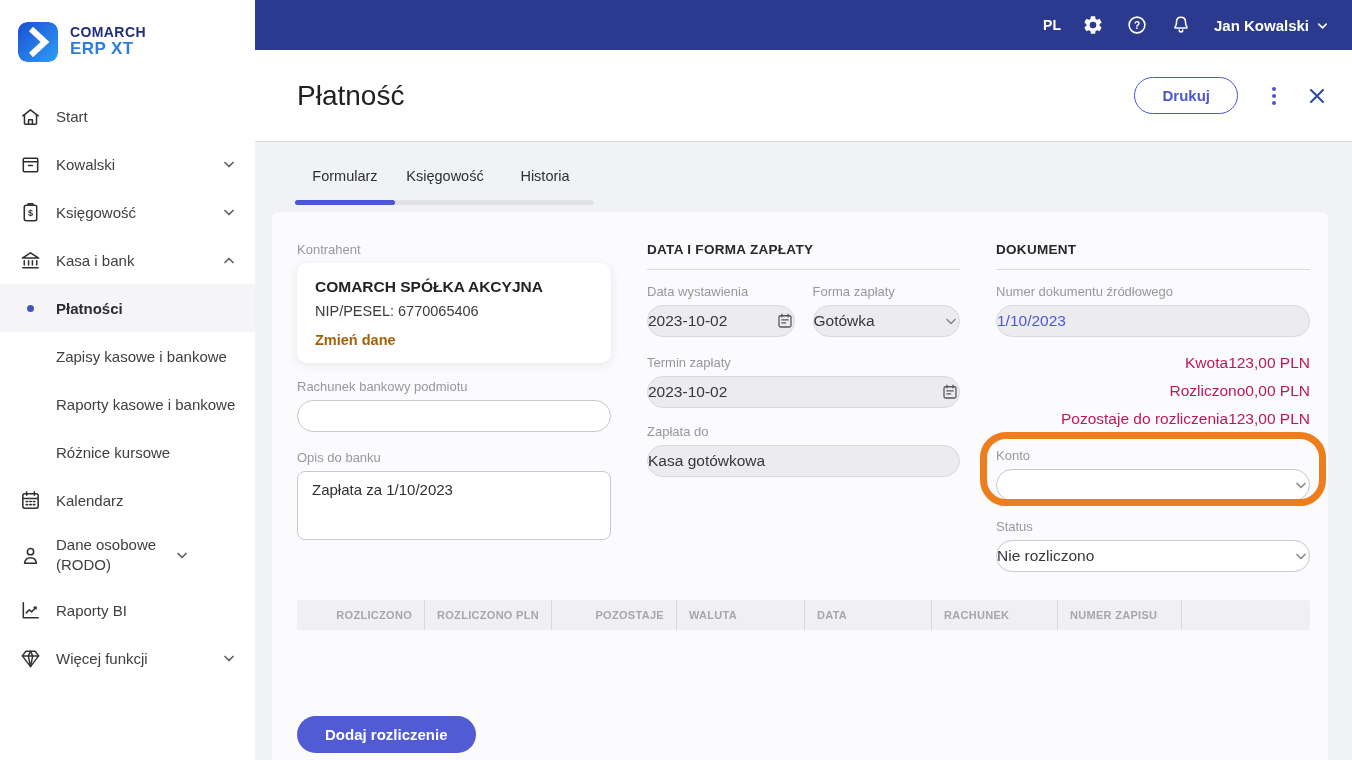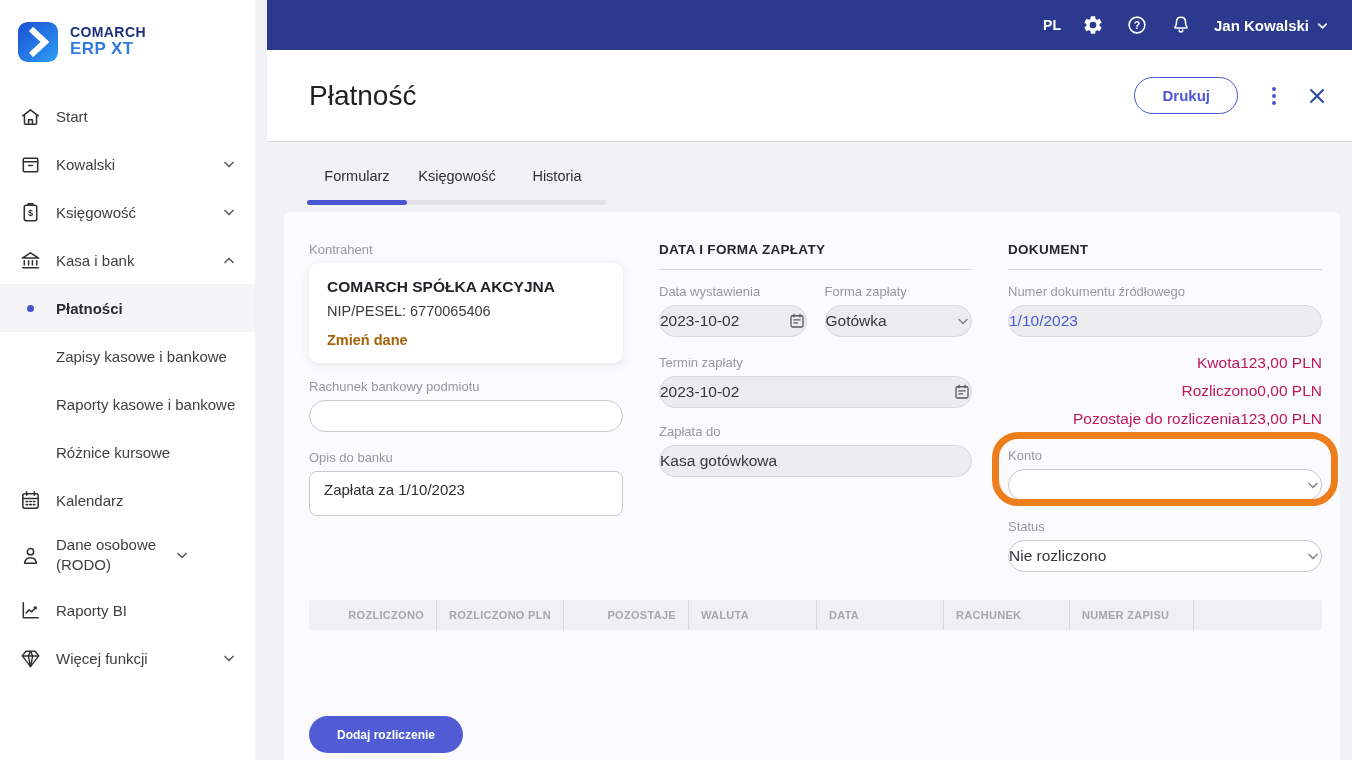--- a/index.html
+++ b/index.html
@@ -1,18 +1,18 @@
 <!DOCTYPE html>
 <html><head>
 <meta charset="utf-8">
 <style>
   * { margin:0; padding:0; box-sizing:border-box; }
   html,body { width:1352px; height:760px; overflow:hidden; }
   body { font-family:"Liberation Sans", sans-serif; background:#f1f2f4; }
-  .app { display:flex; width:1352px; height:760px;gap:12px; }
+  .app { display:flex; width:1352px; height:760px; }
 
   
   .sidebar { width:255px; min-width:255px; background:#ffffff; height:760px; z-index:5; }
   .logo-row { display:flex; align-items:center; gap:12px; padding:14px 0 0 18px; height:70px; }
   .logo-badge { width:40px; height:40px; border-radius:9px; flex:0 0 auto; }
   .brand-text { display:flex; flex-direction:column; line-height:1.1; }
   .brand-top { font-size:14px; font-weight:800; color:#1e2f7d; letter-spacing:.4px; }
   .brand-bottom { font-size:17px; font-weight:800; color:#2e7ce0; letter-spacing:.4px; }
   .nav { padding-top:22px; }
   .nav-item { display:flex; align-items:center; height:48px; padding:0 18px; cursor:pointer; color:#3f4043; }
@@ -66,41 +66,41 @@
   .card .c-name { font-size:15.5px; font-weight:700; color:#222327; }
   .card .c-nip { font-size:14.5px; color:#3b3c40; margin-top:7px; }
   .card .c-link { font-size:14.5px; font-weight:700; color:#a16207; margin-top:13px; cursor:pointer; }
 
   .field { height:32px; border:1px solid #c8c8ce; border-radius:16px; background:#fff; display:flex; align-items:center; padding:0 0; font-size:15.5px; color:#36373b; }
   .field.disabled { background:#ececef; border-color:#d9d9de; }
   .field .val { flex:1; white-space:nowrap; overflow:hidden; }
   .field .val.link-val { color:#4a5ad0; }
   .field .f-ic { width:18px; height:18px; color:#56575c; flex:0 0 auto; }
   .field .dd { width:16px; height:16px; color:#8b8c92; flex:0 0 auto; }
-  .textarea { height:45px; border:1px solid #c8c8ce; border-radius:8px; background:#fff; padding:9px 14px; font-size:15px; color:#2f3033; }
+  .textarea { height:69px; border:1px solid #c8c8ce; border-radius:8px; background:#fff; padding:9px 14px; font-size:15px; color:#2f3033; }
 
   .frow { display:flex; gap:18px; }
   .frow > div { flex:1; }
 
   .amounts { margin-top:12px; }
   .amount-row { display:flex; justify-content:flex-end; align-items:center; height:28px; font-size:15.5px; color:#be185d; }
   .amount-row .a-val { text-align:right; }
 
   .mt14 { margin-top:14px; } .mt16 { margin-top:16px; } .mt18 { margin-top:18px; }
 
   .orange-ring { position:absolute; left:708px; top:220px; width:346px; height:74px; border:7px solid #ee7e1c; border-radius:26px; pointer-events:none; z-index:3; }
 
   .grid-header { position:absolute; left:25px; top:388px; width:1013px; height:30px; background:#f0f0f3; border-radius:2px; display:flex; align-items:stretch; }
   .gh-cell { display:flex; align-items:center; font-size:11px; font-weight:700; letter-spacing:.3px; color:#a6a7ae; border-right:1px solid #d9d9dd; }
   .gh-cell.r { justify-content:flex-end; padding-right:12px; }
   .gh-cell.l { justify-content:flex-start; padding-left:12px; }
   .gh-cell.last { border-right:none; }
   .w1{width:128px}.w2{width:127px}.w3{width:125px}.w4{width:128px}.w5{width:127px}.w6{width:126px}.w7{width:124px}.w8{flex:1}
 
-  .btn-add { position:absolute; left:25px; top:504px; height:37px; padding:0 28px; background:#515cd4; border:none; border-radius:19px; color:#ffffff; font-size:12px; font-weight:700; cursor:pointer; font-family:"Liberation Sans",sans-serif; }
+  .btn-add { position:absolute; left:25px; top:504px; height:37px; padding:0 28px; background:#515cd4; border:none; border-radius:19px; color:#ffffff; font-size:15px; font-weight:700; cursor:pointer; font-family:"Liberation Sans",sans-serif; }
 
   svg { display:block; }
 </style>
 </head>
 <body>
 
 <svg width="0" height="0" style="position:absolute">
   <defs>
     <linearGradient id="logograd" x1="0" y1="0" x2="1" y2="1">
       <stop offset="0" stop-color="#1a4fd6"></stop>

